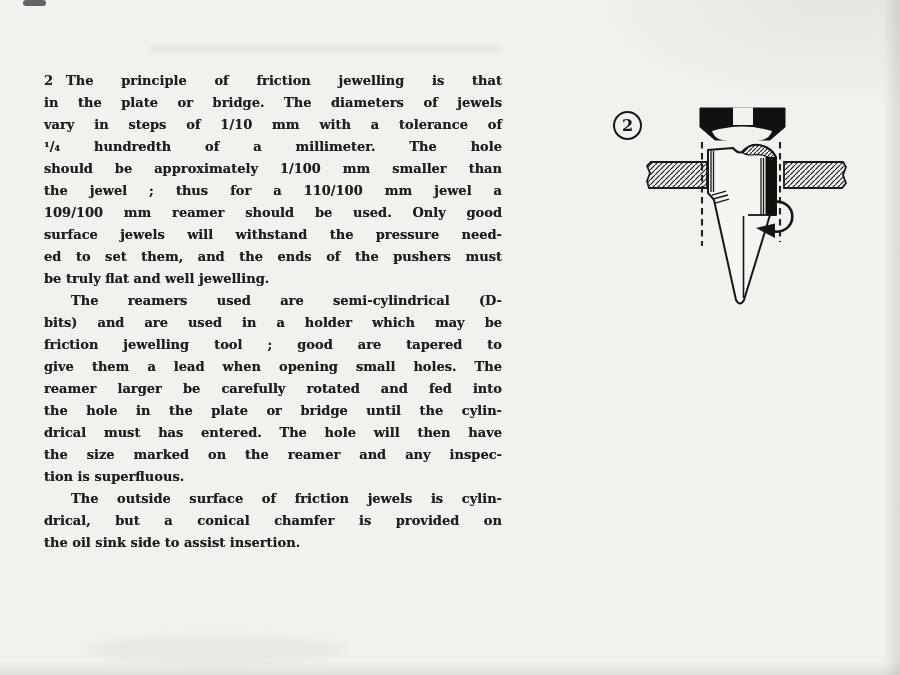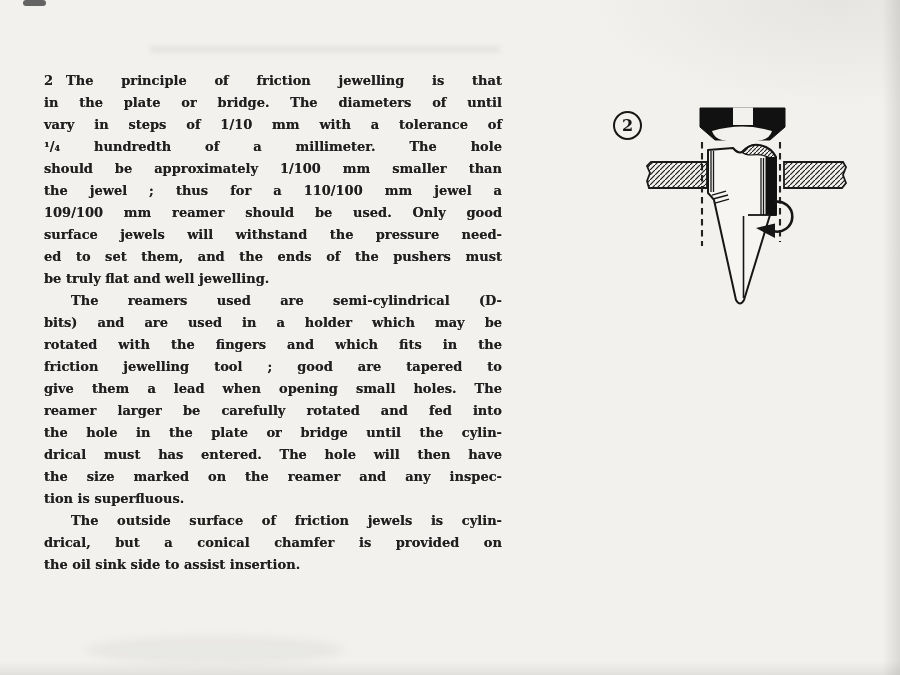--- a/index.html
+++ b/index.html
@@ -66,34 +66,33 @@
 <div class="smudge-topleft"></div>
 <div class="ghost-line"></div>
 <div class="mottle-topright"></div>
 <div class="edge-right"></div>
 <div class="edge-bottom"></div>
 <div class="blob-bottomleft"></div>
 
 <div class="text-block">
     <div class="para">
       <div class="line j">2 The principle of friction jewelling is that</div>
-      <div class="line j">in the plate or bridge. The diameters of until</div>
+      <div class="line j">in the plate or bridge. The diameters of jewels</div>
       <div class="line j">vary in steps of 1/10 mm with a tolerance of</div>
       <div class="line j">¹/₄ hundredth of a millimeter. The hole</div>
       <div class="line j">should be approximately 1/100 mm smaller than</div>
       <div class="line j">the jewel ; thus for a 110/100 mm jewel a</div>
       <div class="line j">109/100 mm reamer should be used. Only good</div>
       <div class="line j">surface jewels will withstand the pressure need-</div>
       <div class="line j">ed to set them, and the ends of the pushers must</div>
       <div class="line">be truly flat and well jewelling.</div>
     </div>
     <div class="para indent">
       <div class="line j">The reamers used are semi-cylindrical (D-</div>
       <div class="line j">bits) and are used in a holder which may be</div>
-      <div class="line j">rotated with the fingers and which fits in the</div>
       <div class="line j">friction jewelling tool ; good are tapered to</div>
       <div class="line j">give them a lead when opening small holes. The</div>
       <div class="line j">reamer larger be carefully rotated and fed into</div>
       <div class="line j">the hole in the plate or bridge until the cylin-</div>
       <div class="line j">drical must has entered. The hole will then have</div>
       <div class="line j">the size marked on the reamer and any inspec-</div>
       <div class="line">tion is superfluous.</div>
     </div>
     <div class="para indent">
       <div class="line j">The outside surface of friction jewels is cylin-</div>

